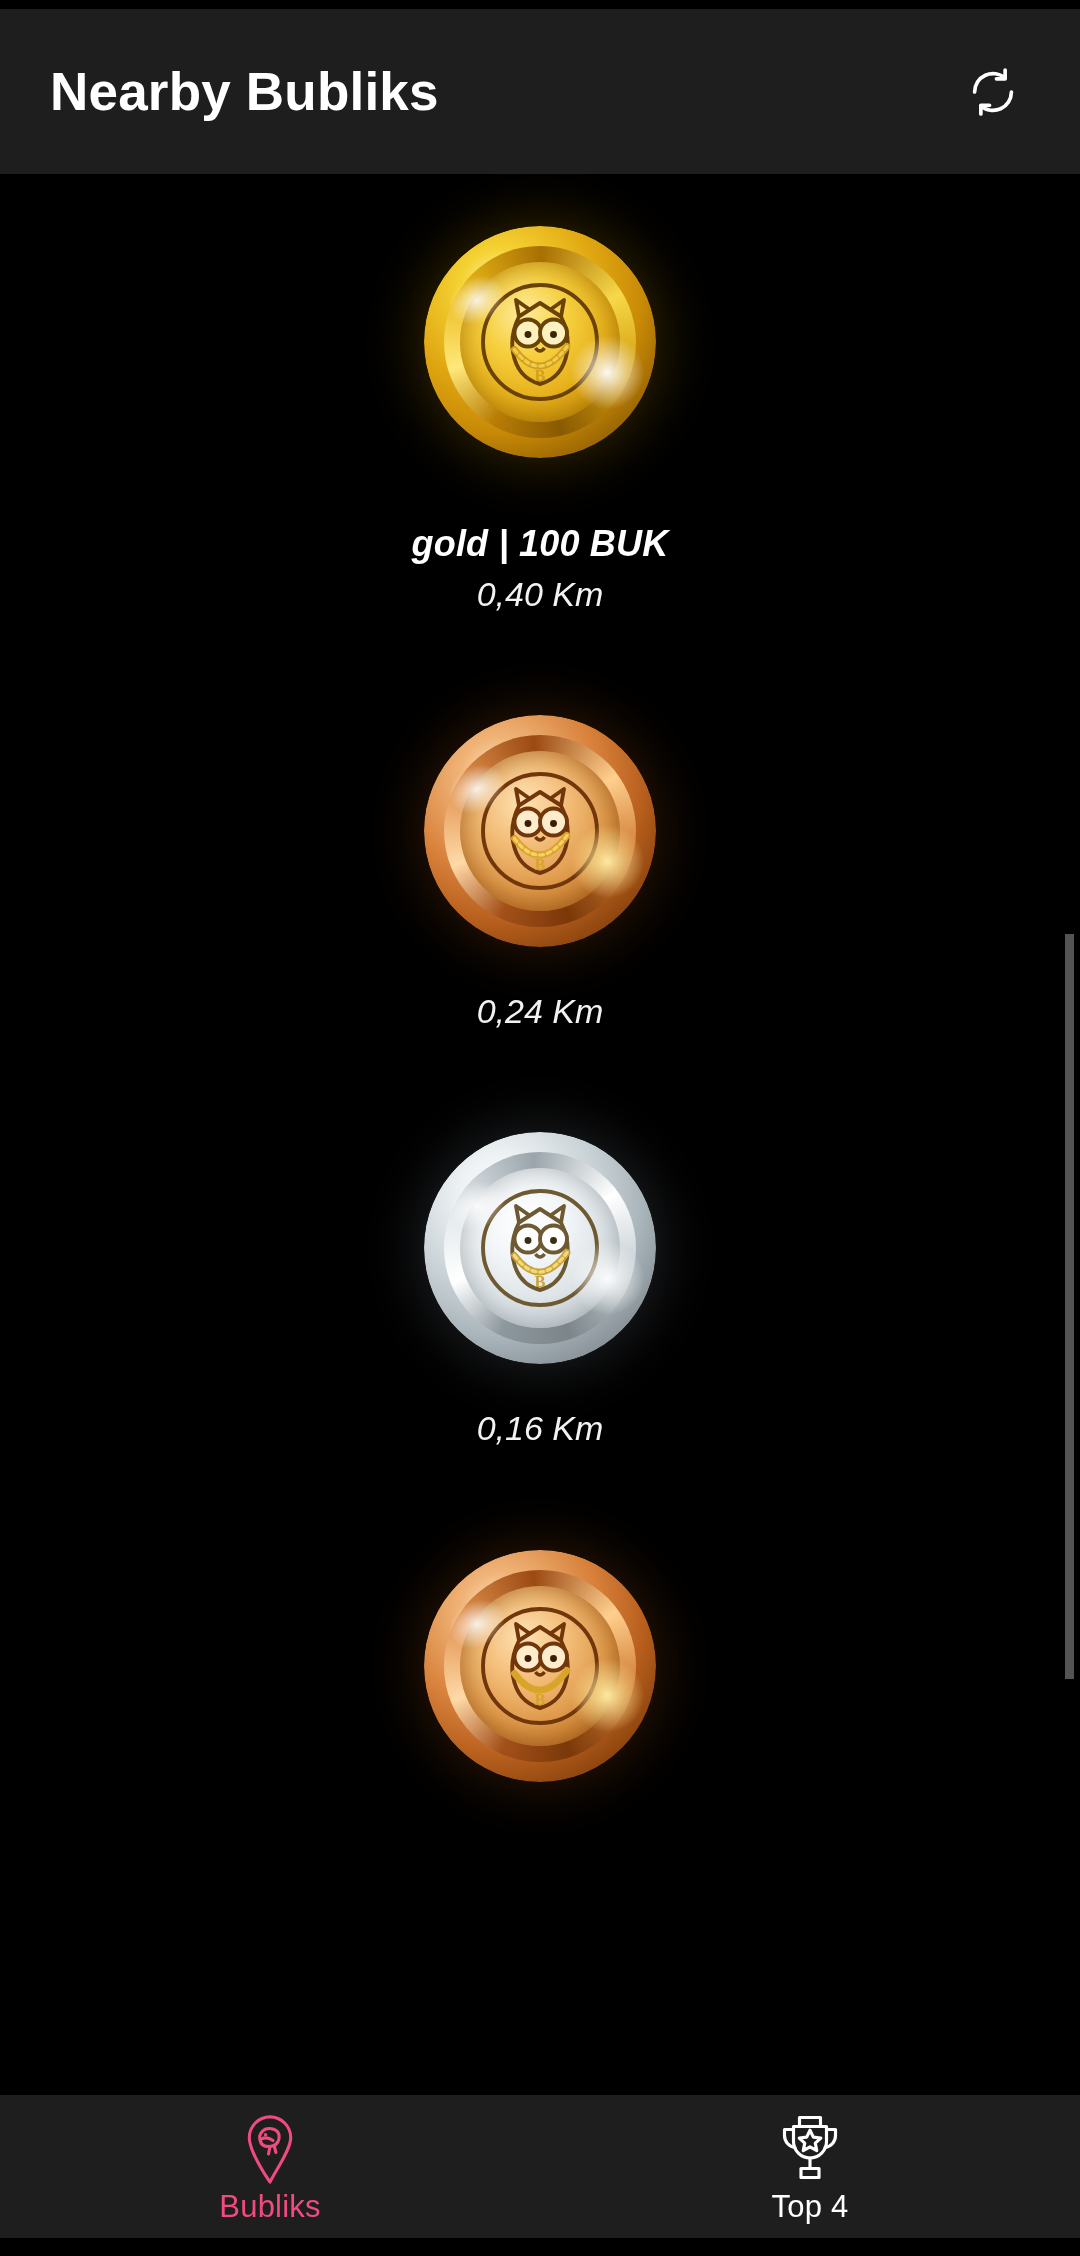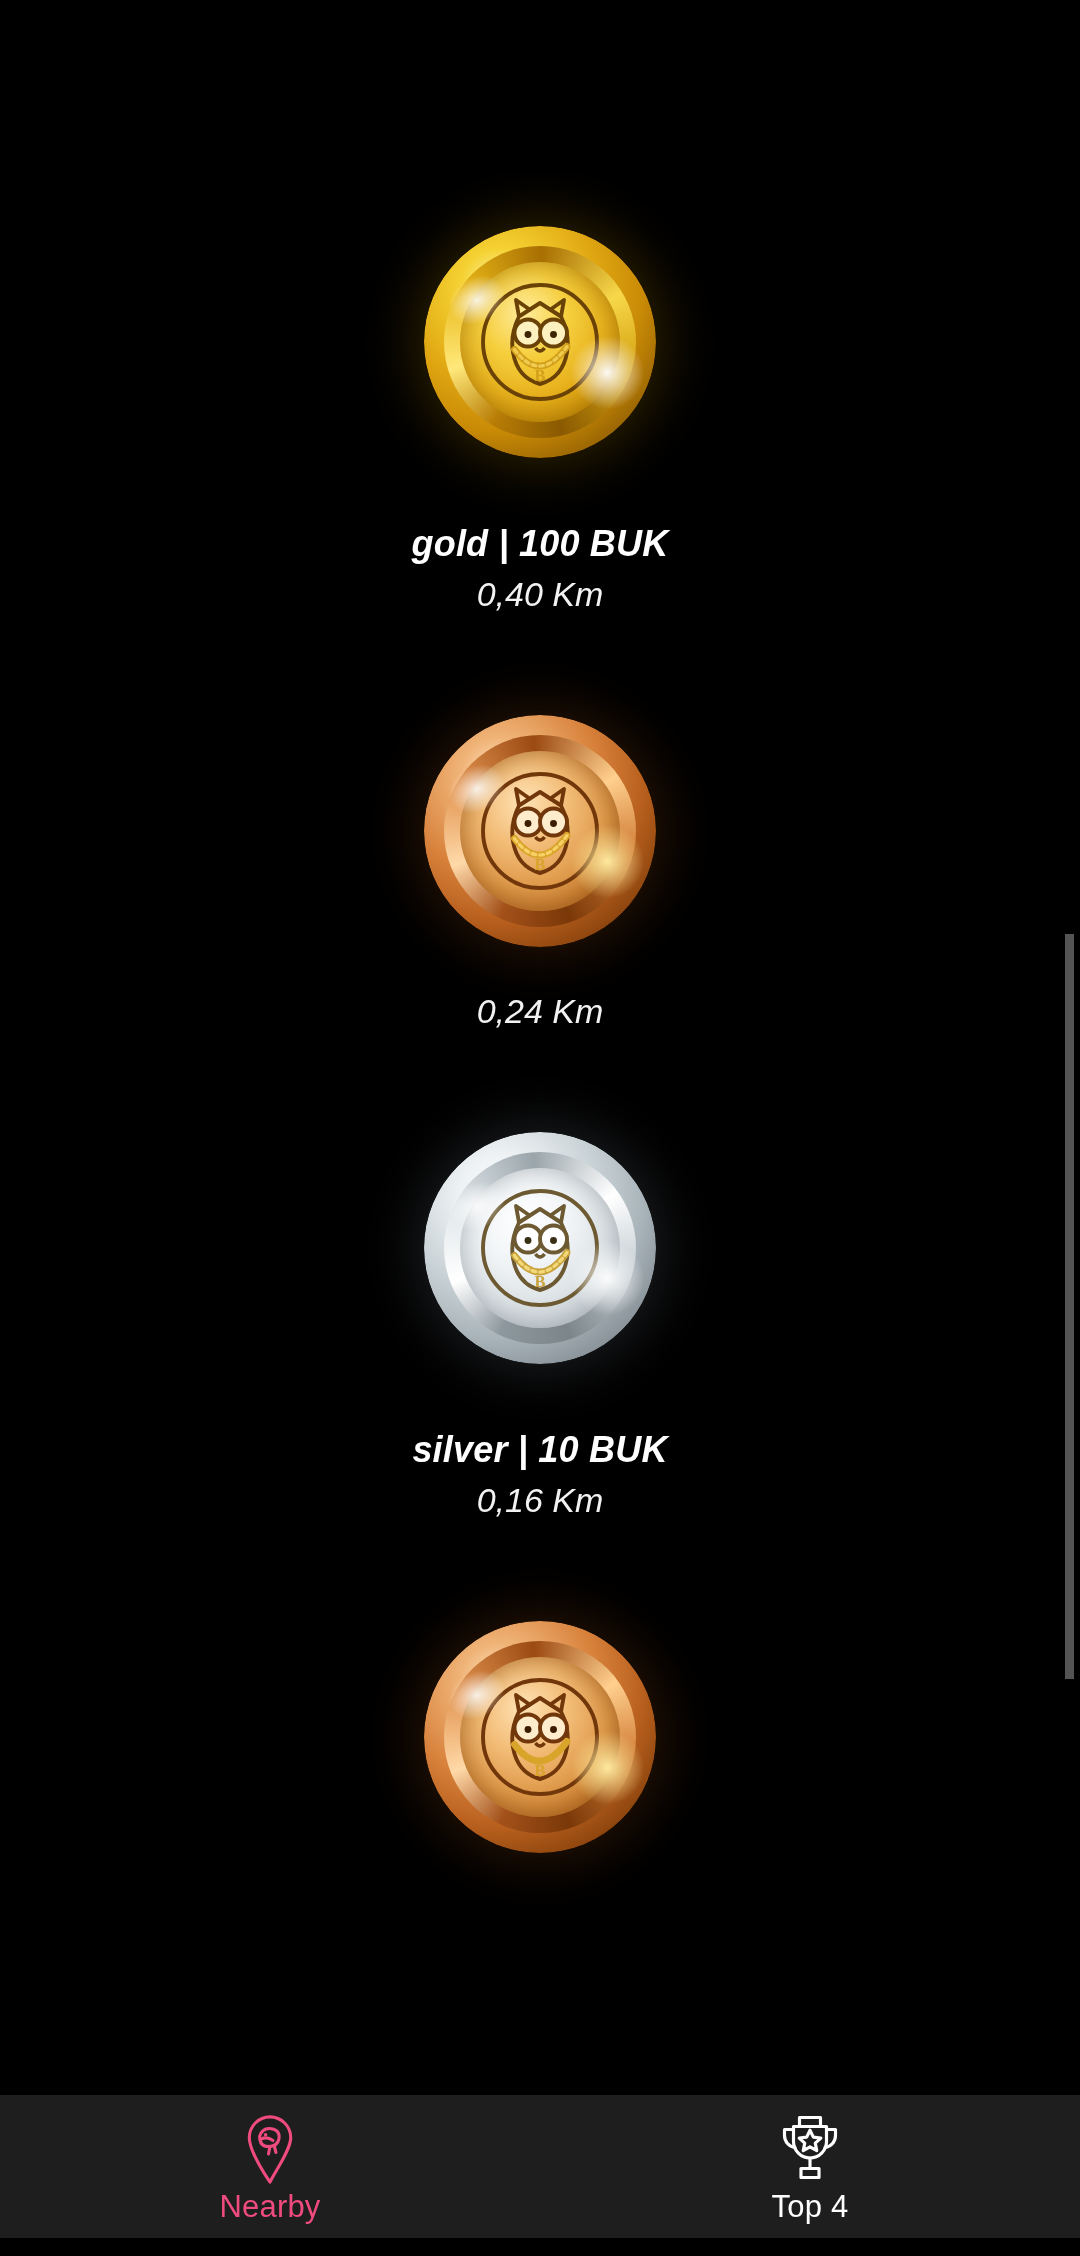--- a/index.html
+++ b/index.html
@@ -148,20 +148,33 @@
 
   .nav-bottom-strip { position:absolute; left:0; bottom:0; width:1080px; height:18px; background:#000; }
 </style>
 </head>
 <body>
 
 <div class="screen">
 
   <div class="status-bar"></div>
 
+  <div class="appbar">
+    <div class="appbar-title">Nearby Bubliks</div>
+    <button class="refresh-btn">
+      <span>
+        <svg width="52" height="52" viewBox="0 0 24 24" fill="none" stroke="#ffffff" stroke-width="1.7" stroke-linecap="round" stroke-linejoin="round">
+          <path d="M20.5 12a8.5 8.5 0 0 1-14.1 6.4"></path>
+          <path d="M3.5 12a8.5 8.5 0 0 1 14.1-6.4"></path>
+          <polyline points="17.6,1.9 17.6,5.9 13.6,5.9"></polyline>
+          <polyline points="6.4,22.1 6.4,18.1 10.4,18.1"></polyline>
+        </svg>
+      </span>
+    </button>
+  </div>
 
   <div class="list-area">
     <div class="list-inner">
 
       <div class="coin-item gold">
         <div class="coin-wrap">
           <div class="coin-glow"></div>
           <div class="coin">
             <div class="rim"></div>
             <div class="rim-inner"></div>
@@ -235,21 +248,20 @@
               <path d="M47 54 q3 4 6 0" stroke="#6d5a32" stroke-width="2.4" fill="none"></path>
               <path d="M33 55 Q50 78 68 53" stroke="#c9a43c" stroke-width="4.6" fill="none" stroke-linecap="round"></path>
               <path d="M33 55 Q50 78 68 53" stroke="#f0d municipio" stroke-width="0" fill="none"></path>
               <path d="M33 55 Q50 78 68 53" stroke="#f3d979" stroke-width="2.2" fill="none" stroke-dasharray="2.6 2.6" stroke-linecap="round"></path>
               <text x="50" y="76" font-family="Liberation Serif, serif" font-size="11" font-weight="700" fill="#c9a43c" text-anchor="middle">B</text>
             </svg>
             <div class="spec spec-a"></div>
             <div class="spec spec-b"></div>
           </div>
         </div>
-        <div class="coin-title">silver | 10 BUK</div>
         <div class="coin-dist">0,16 Km</div>
       </div>
 
       <div class="coin-item partial copper">
         <div class="coin-wrap">
           <div class="coin-glow"></div>
           <div class="coin">
             <div class="rim"></div>
             <div class="rim-inner"></div>
             <div class="face"></div>
@@ -284,21 +296,21 @@
     <button class="nav-item active">
       <span class="nav-icon">
         <svg width="60" height="74" viewBox="0 0 40 50" fill="none" stroke="#ef4b7e" stroke-width="2.1" stroke-linecap="round" stroke-linejoin="round">
           <path d="M20 48 C20 48 6 28 6 18 A14 14 0 0 1 34 18 C34 26 24 40 20 48 Z"></path>
           <path d="M13 17 Q15 11 21 12 Q27 13 26 19 Q25 24 19 24 Q13 24 13 17 Z"></path>
           <path d="M14 19 Q18 17 22 20"></path>
           <circle cx="17" cy="16" r="1.2" fill="#ef4b7e" stroke="none"></circle>
           <path d="M20 24 L19 29 M23 24 L24 28"></path>
         </svg>
       </span>
-      <span class="nav-label">Nearby</span>
+      <span class="nav-label">Bubliks</span>
     </button>
 
     <button class="nav-item inactive">
       <span class="nav-icon">
         <svg width="66" height="72" viewBox="0 0 44 48" fill="none" stroke="#ffffff" stroke-width="2.1" stroke-linecap="round" stroke-linejoin="round">
           <rect x="15" y="3" width="14" height="6"></rect>
           <path d="M11 9 h22 v10 a11 11 0 0 1 -22 0 Z"></path>
           <path d="M11 11 H5 v4 a8 8 0 0 0 7 8"></path>
           <path d="M33 11 h6 v4 a8 8 0 0 1 -7 8"></path>
           <path d="M22 30 v7"></path>

